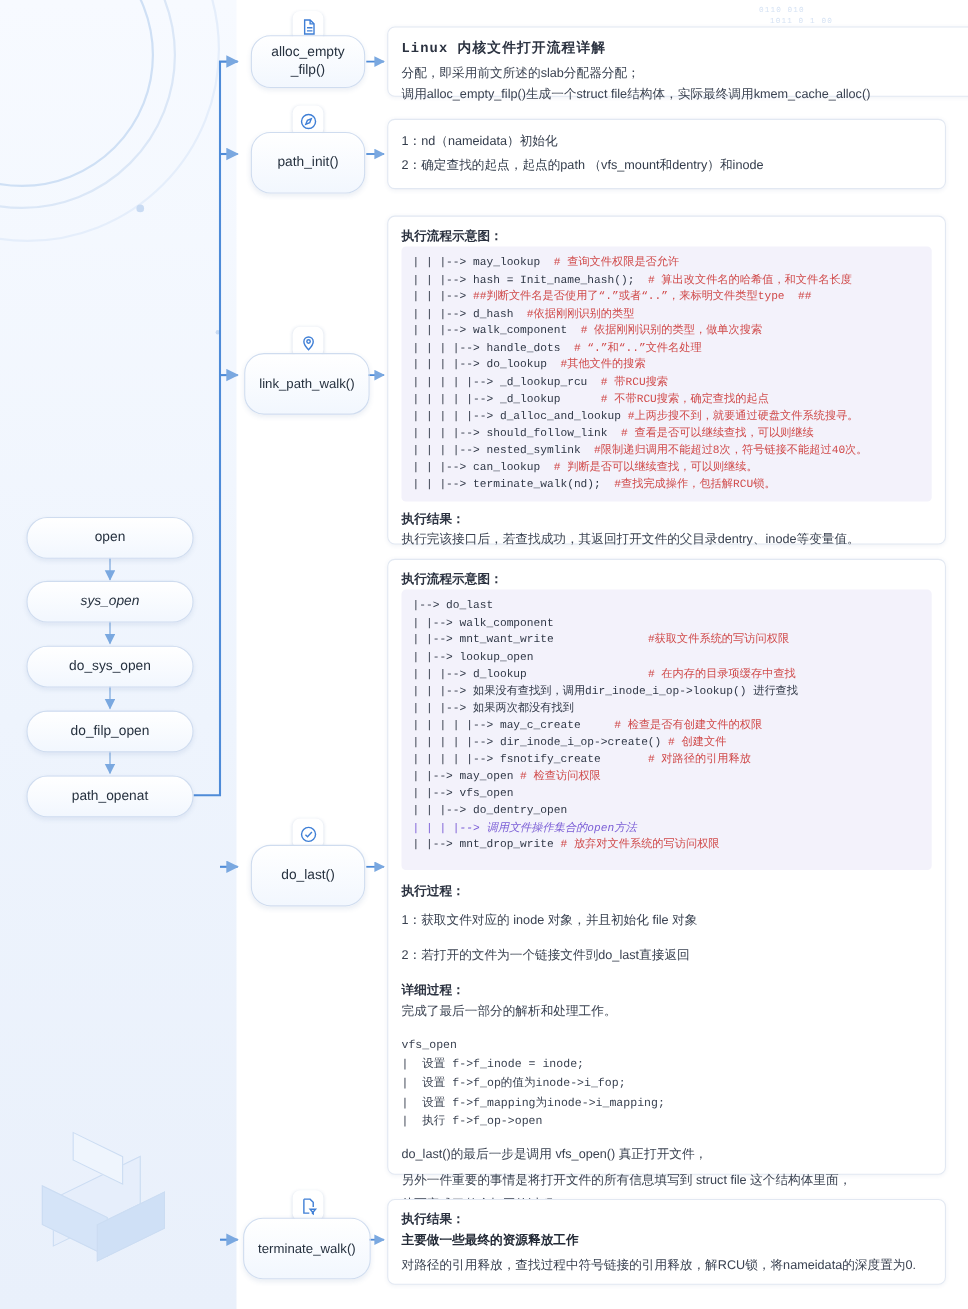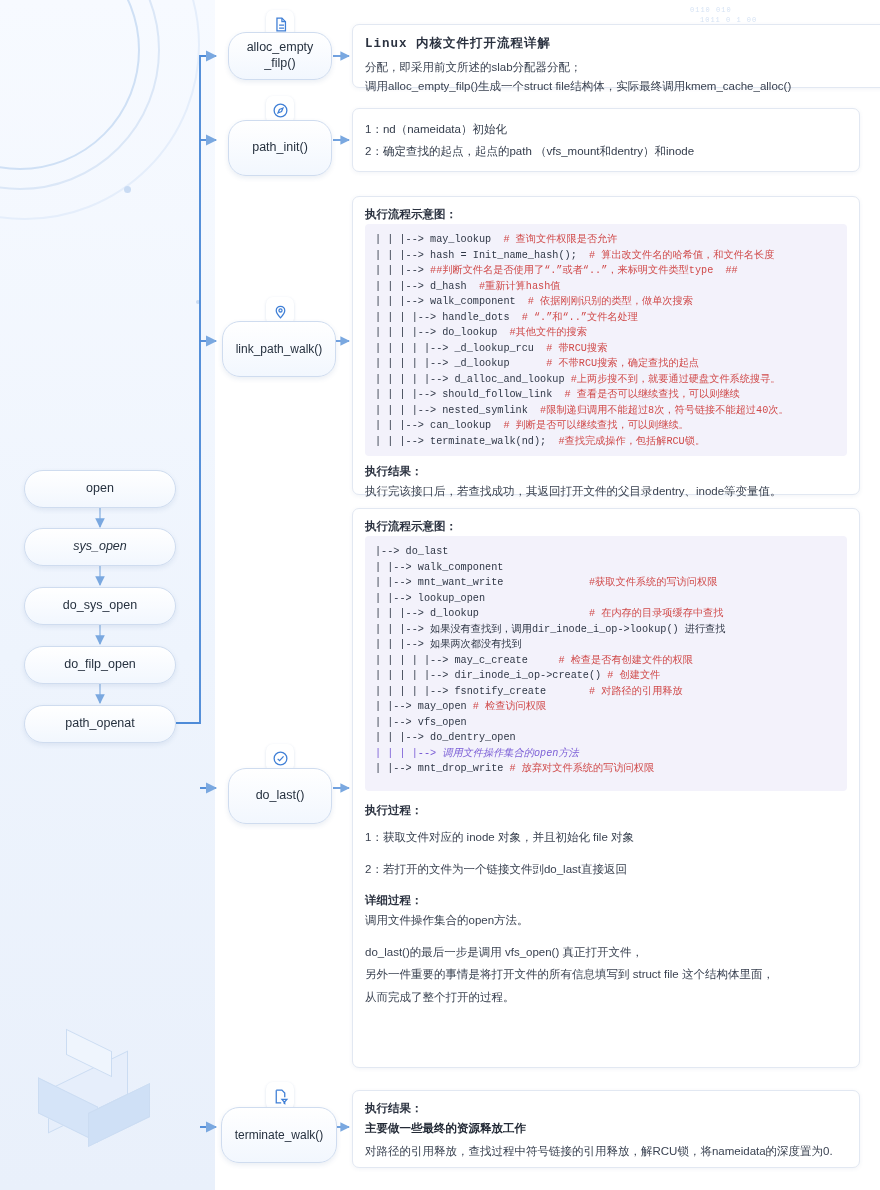--- a/index.html
+++ b/index.html
@@ -229,21 +229,21 @@
 <div class="panel" style="left:352px; top:108px; width:508px; height:64px;">
   <div class="numlist">1：nd（nameidata）初始化</div>
   <div class="numlist">2：确定查找的起点，起点的path （vfs_mount和dentry）和inode</div>
 </div>
 
 <div class="panel" style="left:352px; top:196px; width:508px; height:299px;">
   <div class="label-bold" style="margin-top:0">执行流程示意图：</div>
   <div class="codebox" style="height:232px;">| | |--&gt; may_lookup  <span class="cm"># 查询文件权限是否允许</span>
 | | |--&gt; hash = Init_name_hash();  <span class="cm"># 算出改文件名的哈希值，和文件名长度</span>
 | | |--&gt; <span class="cm">##判断文件名是否使用了“.”或者“..”，来标明文件类型type  ##</span>
-| | |--&gt; d_hash  <span class="cm">#重新计算hash值</span>
+| | |--&gt; d_hash  <span class="cm">#依据刚刚识别的类型</span>
 | | |--&gt; walk_component  <span class="cm"># 依据刚刚识别的类型，做单次搜索</span>
 | | | |--&gt; handle_dots  <span class="cm"># “.”和“..”文件名处理</span>
 | | | |--&gt; do_lookup  <span class="cm">#其他文件的搜索</span>
 | | | | |--&gt; _d_lookup_rcu  <span class="cm"># 带RCU搜索</span>
 | | | | |--&gt; _d_lookup      <span class="cm"># 不带RCU搜索，确定查找的起点</span>
 | | | | |--&gt; d_alloc_and_lookup <span class="cm">#上两步搜不到，就要通过硬盘文件系统搜寻。</span>
 | | | |--&gt; should_follow_link  <span class="cm"># 查看是否可以继续查找，可以则继续</span>
 | | | |--&gt; nested_symlink  <span class="cm">#限制递归调用不能超过8次，符号链接不能超过40次。</span>
 | | |--&gt; can_lookup  <span class="cm"># 判断是否可以继续查找，可以则继续。</span>
 | | |--&gt; terminate_walk(nd);  <span class="cm">#查找完成操作，包括解RCU锁。</span></div>
@@ -265,21 +265,26 @@
 | | | | |--&gt; fsnotify_create       <span class="cm"># 对路径的引用释放</span>
 | |--&gt; may_open <span class="cm"># 检查访问权限</span>
 | |--&gt; vfs_open
 | | |--&gt; do_dentry_open
 <span class="vio">| | | |--&gt; 调用文件操作集合的open方法</span>
 | |--&gt; mnt_drop_write <span class="cm"># 放弃对文件系统的写访问权限</span></div>
   <div class="label-bold" style="margin-top:12px">执行过程：</div>
   <div class="para" style="margin-top:10px">1：获取文件对应的 inode 对象，并且初始化 file 对象</div>
   <div class="para" style="margin-top:12px">2：若打开的文件为一个链接文件剅do_last直接返回</div>
   <div class="label-bold" style="margin-top:14px">详细过程：</div>
-  <div class="para">调用文件操作集合的open方法。</div>
+  <div class="para">完成了最后一部分的解析和处理工作。</div>
+  <div class="mono-block" style="margin-top:12px">vfs_open
+|  设置 f-&gt;f_inode = inode;
+|  设置 f-&gt;f_op的值为inode-&gt;i_fop;
+|  设置 f-&gt;f_mapping为inode-&gt;i_mapping;
+|  执行 f-&gt;f_op-&gt;open</div>
   <div class="para" style="margin-top:12px">do_last()的最后一步是调用 vfs_open() 真正打开文件，</div>
   <div class="para">另外一件重要的事情是将打开文件的所有信息填写到 struct file 这个结构体里面，</div>
   <div class="para">从而完成了整个打开的过程。</div>
 </div>
 
 <div class="panel" style="left:352px; top:1090px; width:508px; height:78px;">
   <div class="label-bold" style="margin-top:0">执行结果：</div>
   <div class="para strong">主要做一些最终的资源释放工作</div>
   <div class="para">对路径的引用释放，查找过程中符号链接的引用释放，解RCU锁，将nameidata的深度置为0.</div>
 </div>

